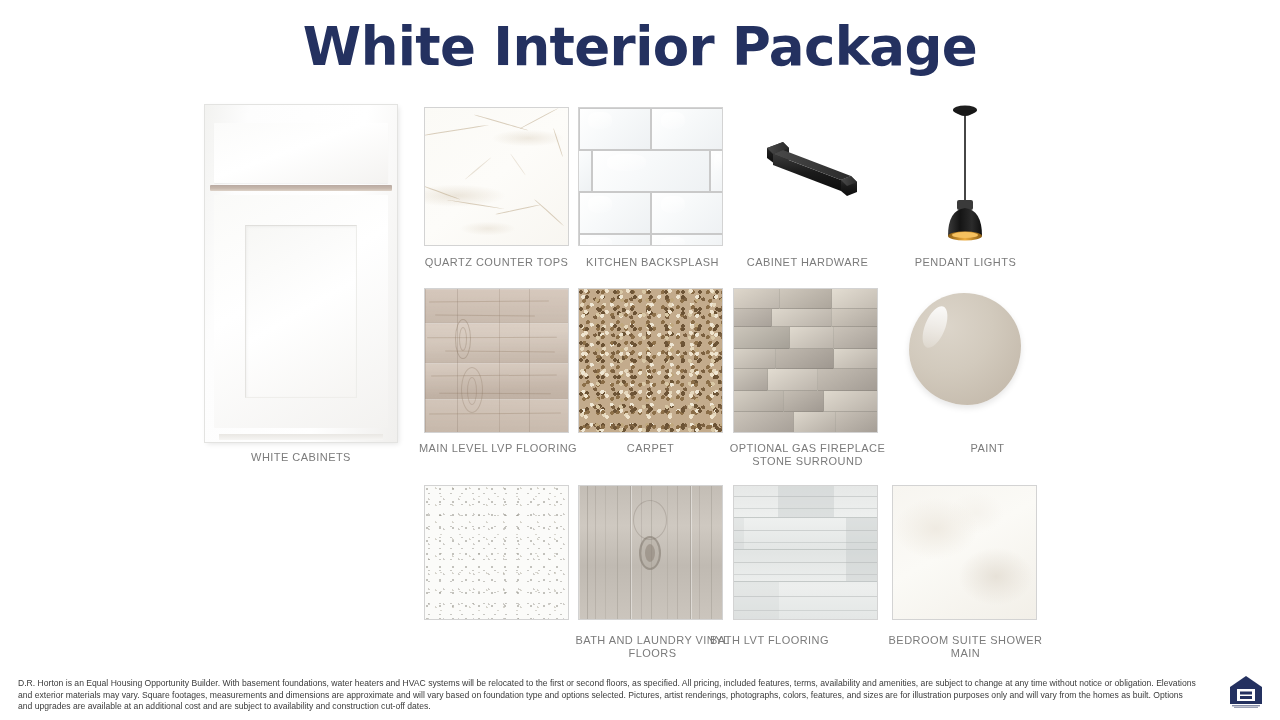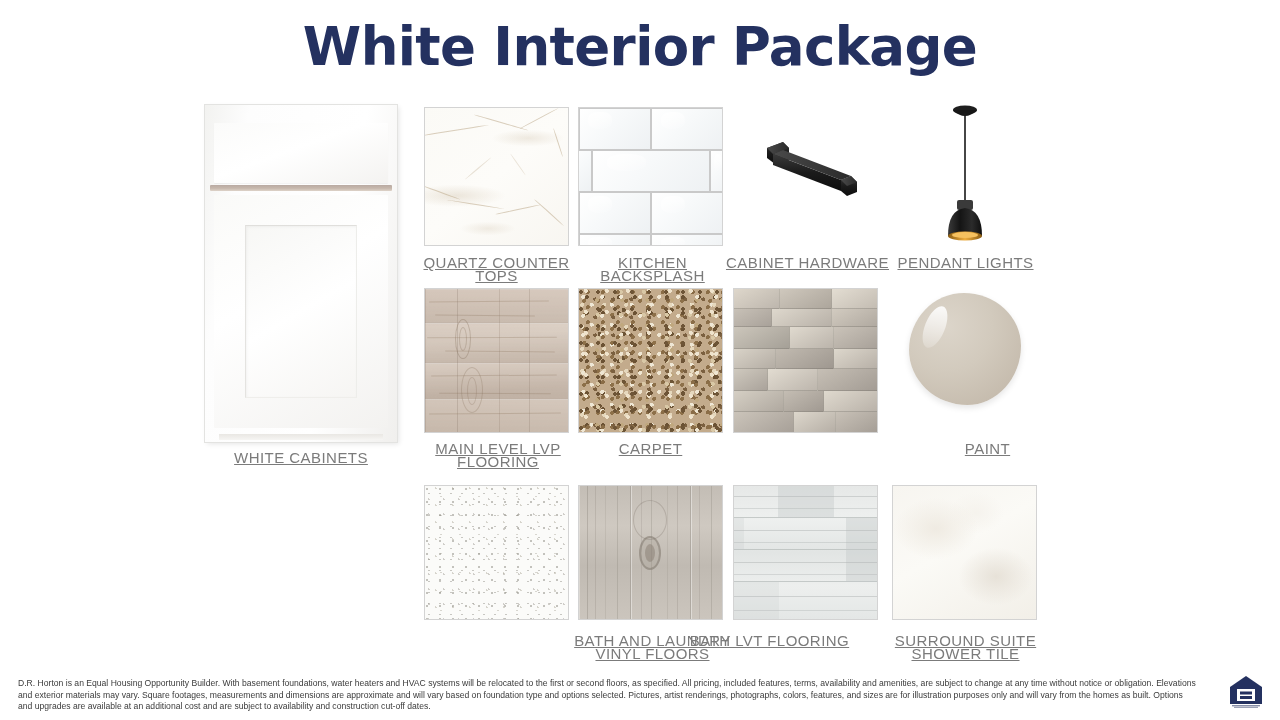--- a/index.html
+++ b/index.html
@@ -32,26 +32,25 @@
     font-weight: 800;
     letter-spacing: -0.6px;
     color: #243160;
     font-family: "DejaVu Sans", sans-serif;
   }
 
   
   .label {
     position: absolute;
     text-align: center;
-    font-size: 15px;
+    font-size: 11px;
     letter-spacing: 0.45px;
     color: #7b7b7b;
     line-height: 13px;
     font-family: "Liberation Sans", sans-serif;
-    text-decoration: underline;
   }
 
   
   .swatch {
     position: absolute;
     border: 1px solid #d3d3d3;
     overflow: hidden;
   }
 
   
@@ -412,20 +411,21 @@
     <div class="ledge" style="left:0;   top:80px;width:34px; height:22px; background:linear-gradient(150deg,#cfc9be,#aaa39b);"></div>
     <div class="ledge" style="left:34px; top:80px;width:50px;height:22px; background:linear-gradient(150deg,#e2dcd1,#bdb6ad);"></div>
     <div class="ledge" style="left:84px; top:80px;width:61px;height:22px; background:linear-gradient(150deg,#c6bfb5,#a39c94);"></div>
     <div class="ledge" style="left:0;   top:102px;width:50px;height:21px; background:linear-gradient(150deg,#d5cfc4,#b0a9a0);"></div>
     <div class="ledge" style="left:50px; top:102px;width:40px;height:21px; background:linear-gradient(150deg,#c4bdb3,#a19a92);"></div>
     <div class="ledge" style="left:90px; top:102px;width:55px;height:21px; background:linear-gradient(150deg,#dfd9ce,#b9b2a9);"></div>
     <div class="ledge" style="left:0;   top:123px;width:60px;height:22px; background:linear-gradient(150deg,#cbc4ba,#a7a098);"></div>
     <div class="ledge" style="left:60px; top:123px;width:42px;height:22px; background:linear-gradient(150deg,#ddd7cc,#b5aea5);"></div>
     <div class="ledge" style="left:102px;top:123px;width:43px;height:22px; background:linear-gradient(150deg,#c8c1b7,#a49d95);"></div>
   </div>
+  <div class="label" style="left:720px; top:442px; width:175px;">OPTIONAL GAS FIREPLACE STONE SURROUND</div>
 
   <div class="paintblob">
     <div class="paint-gloss"></div>
   </div>
   <div class="label" style="left:900px; top:442px; width:175px;">PAINT</div>
 
   <div class="swatch bathquartz" style="left:424px; top:485px; width:145px; height:135px;"></div>
 
   <div class="swatch greywood" style="left:578px; top:485px; width:145px; height:135px;">
     <div class="gw-plank" style="left:0;   width:52px;"></div>
@@ -461,21 +461,21 @@
     <div style="position:absolute; left:0; right:0; top:44px; height:1px; background:rgba(175,180,179,.5);"></div>
     <div style="position:absolute; left:0; right:0; top:56px; height:1px; background:rgba(175,180,179,.4);"></div>
     <div style="position:absolute; left:0; right:0; top:76px; height:1px; background:rgba(175,180,179,.5);"></div>
     <div style="position:absolute; left:0; right:0; top:88px; height:1px; background:rgba(175,180,179,.4);"></div>
     <div style="position:absolute; left:0; right:0; top:110px;height:1px; background:rgba(175,180,179,.5);"></div>
     <div style="position:absolute; left:0; right:0; top:124px;height:1px; background:rgba(175,180,179,.4);"></div>
   </div>
   <div class="label" style="left:682px; top:634px; width:175px;">BATH LVT FLOORING</div>
 
   <div class="swatch showertile" style="left:892px; top:485px; width:145px; height:135px;"></div>
-  <div class="label" style="left:878px; top:634px; width:175px;">SURROUND SUITE SHOWER TILE</div>
+  <div class="label" style="left:878px; top:634px; width:175px;">BEDROOM SUITE SHOWER MAIN</div>
 
   <div class="footer-text">D.R. Horton is an Equal Housing Opportunity Builder. With basement foundations, water heaters and HVAC systems will be relocated to the first or second floors, as specified. All pricing, included features, terms, availability and amenities, are subject to change at any time without notice or obligation. Elevations and exterior materials may vary. Square footages, measurements and dimensions are approximate and will vary based on foundation type and options selected. Pictures, artist renderings, photographs, colors, features, and sizes are for illustration purposes only and will vary from the homes as built. Options and upgrades are available at an additional cost and are subject to availability and construction cut-off dates.</div>
 
   <div class="ehologo">
     <svg width="36" height="36" viewBox="0 0 36 36">
       <rect x="0" y="0" width="36" height="36" fill="#ffffff"></rect>
 
       <path d="M18,4 L34,15 L34,32 L2,32 L2,15 Z" fill="#243160"></path>
 
       <rect x="9" y="17" width="18" height="12" fill="#ffffff"></rect>

